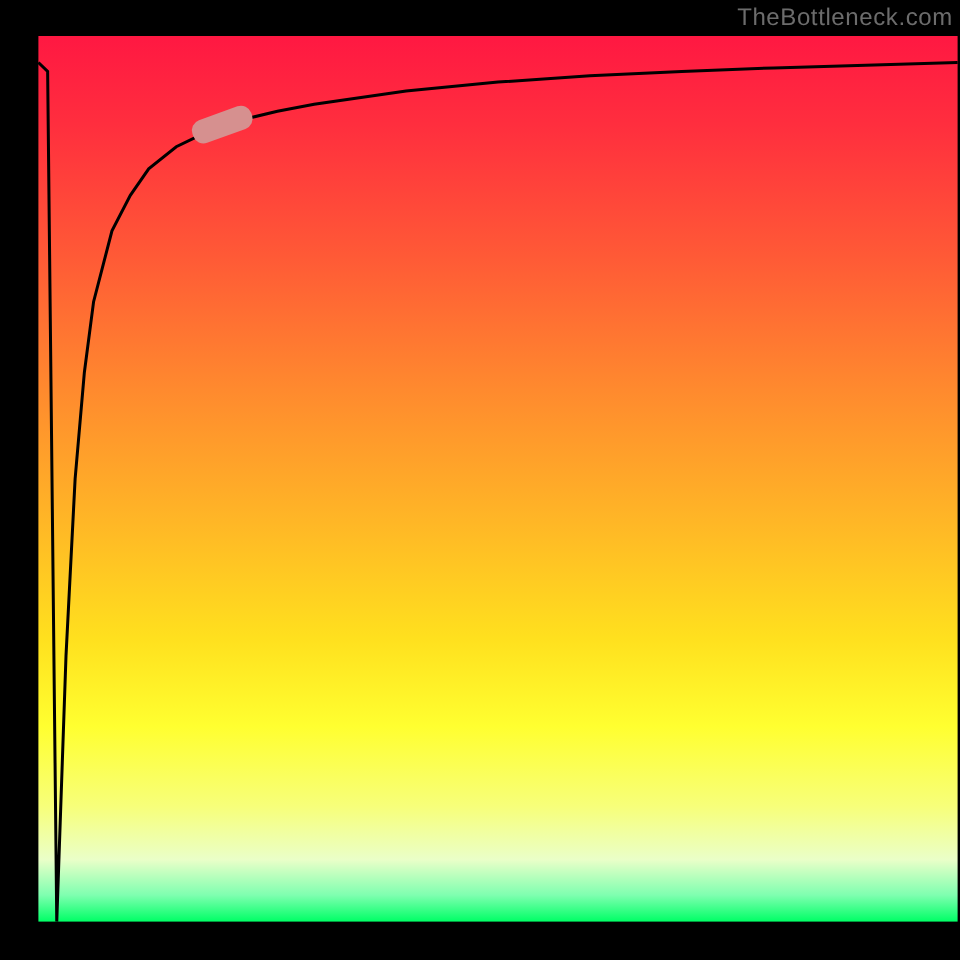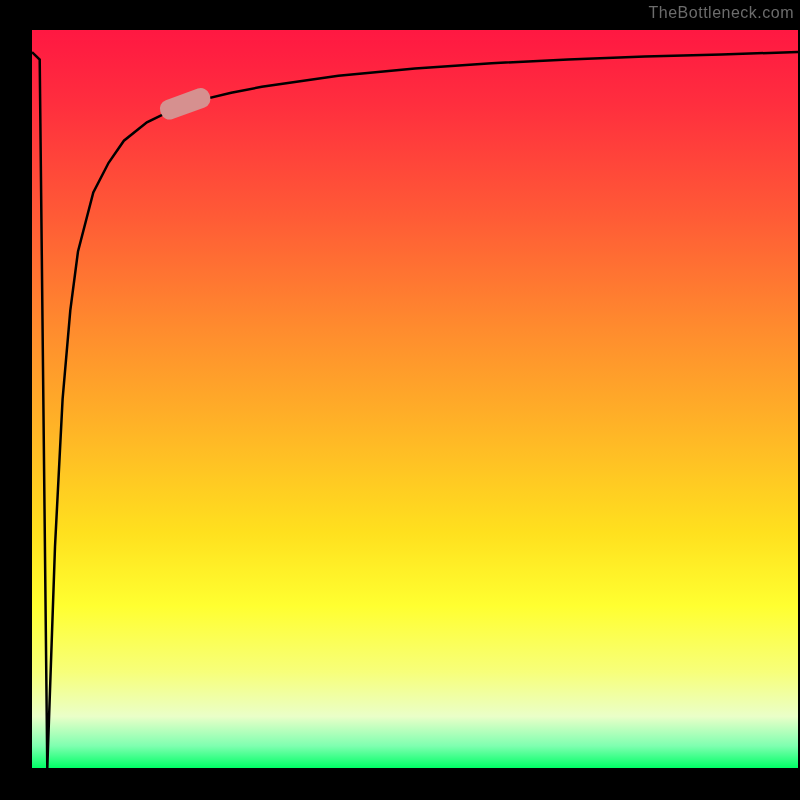--- a/index.html
+++ b/index.html
@@ -36,21 +36,21 @@
       #f7ff7a 87%,
       #eaffc8 93%,
       #7fffb0 97%,
       #00ff66 100%
     );
   }
   .attribution {
     position: absolute;
     top: 4px;
     right: 6px;
-    font-size: 16px;
+    font-size: 20px;
     font-weight: 500;
     color: #6c6c6c;
     letter-spacing: 0.5px;
   }
   svg.curve {
     position: absolute;
     left: 32px;
     top: 30px;
     width: 766px;
     height: 738px;

